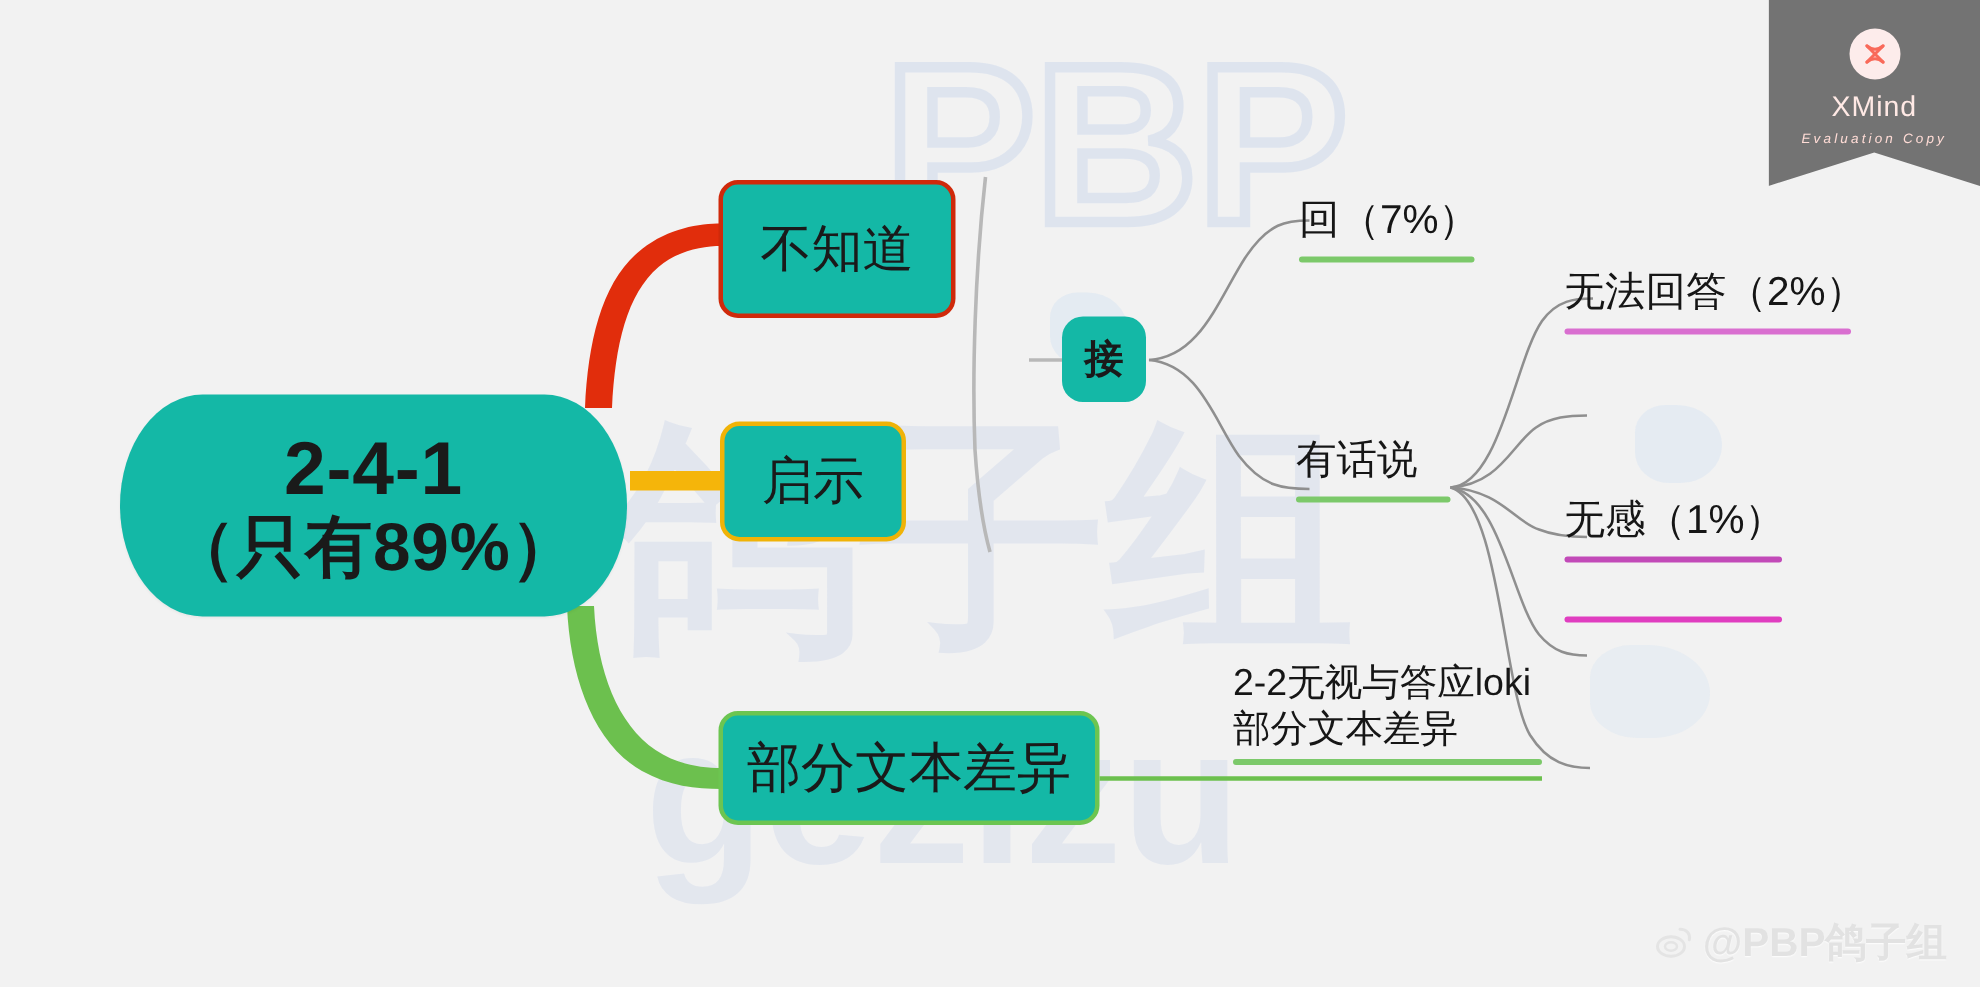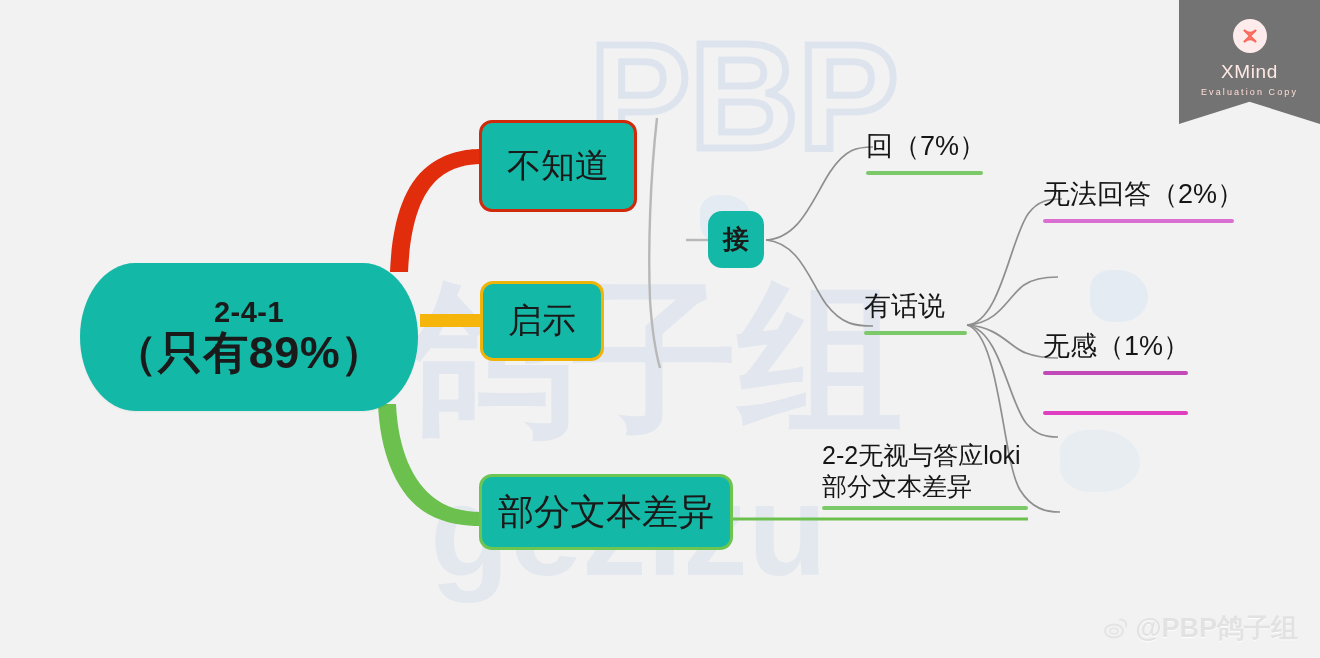--- a/index.html
+++ b/index.html
@@ -73,21 +73,21 @@
     width: 338px;
     height: 148px;
     border-radius: 58px / 78px;
     flex-direction: column;
     line-height: 1.12;
     font-size: 44px;
     font-weight: 700;
     letter-spacing: .5px;
     box-shadow: 0 1px 2px rgba(0,0,0,.05);
   }
-  #root-node .rl1 { font-size: 29px; }
+  #root-node .rl1 { font-size: 50px; }
   #root-node .rl2 { font-size: 45px; }
 
   .branch-node {
     border-width: 3px;
     border-style: solid;
     border-radius: 13px;
     font-size: 34px;
     font-weight: 500;
   }
   #node-buzhidao {
@@ -152,20 +152,21 @@
     color: #ffe9e5;
     font-size: 19px;
     letter-spacing: .6px;
     font-weight: 400;
   }
   #xmind-sub {
     margin-top: 4px;
     color: #ffdcd6;
     font-size: 9px;
     letter-spacing: 2.1px;
+    font-style: italic;
   }
 
   
   #weibo-mark {
     position: absolute;
     right: 22px;
     bottom: 12px;
     display: flex;
     align-items: center;
     gap: 6px;

